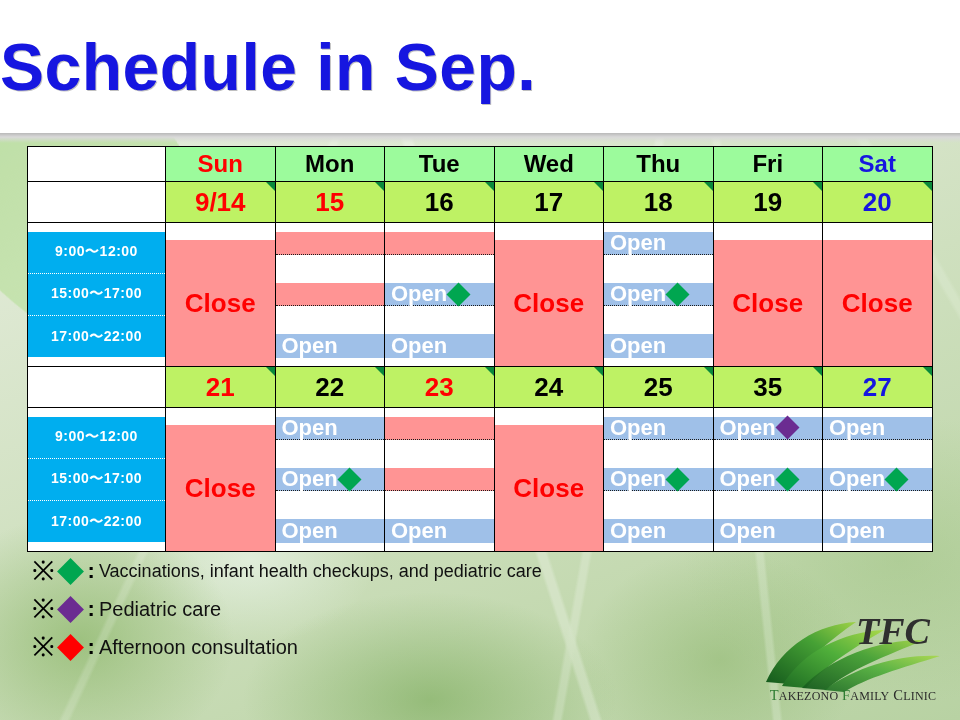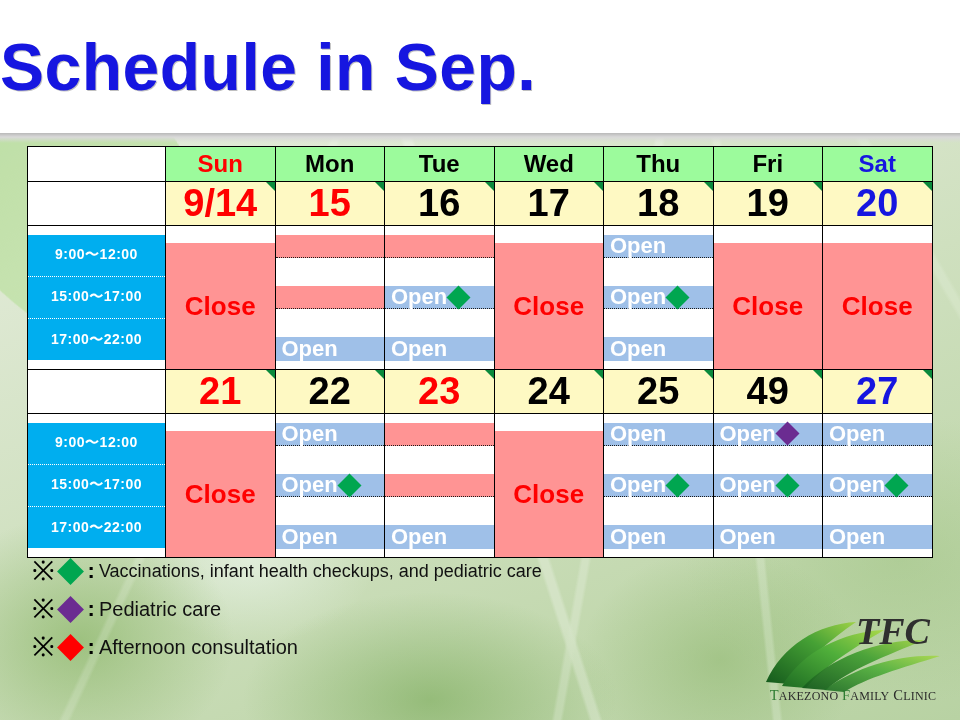--- a/index.html
+++ b/index.html
@@ -101,24 +101,24 @@
     font-weight: bold;
     color: #000;
   }
   .dow.sun { color: #FF0000; }
   .dow.sat { color: #1616E0; }
   .corner-blank { background: #ffffff; }
 
   
   .date {
     height: 40px;
-    font-size: 38px;
+    font-size: 26px;
     font-weight: bold;
     color: #000;
-    background: #fef9c3;
+    background: #bef264;
     margin-top: 12px;
   }
   .date.red  { color: #FF0000; }
   .date.blue { color: #1616E0; }
   .date .tri {
     position: absolute;
     top: 0; right: 0;
     width: 0; height: 0;
     border-top: 9px solid #0A8A3C;
     border-left: 9px solid transparent;
@@ -330,21 +330,21 @@
               <div class="closed-all">Close</div>
             </td>
           </tr>
           <tr>
             <td class="corner-blank"></td>
             <td class="date red"><span class="tri"></span><span>21</span></td>
             <td class="date "><span class="tri"></span><span>22</span></td>
             <td class="date red"><span class="tri"></span><span>23</span></td>
             <td class="date "><span class="tri"></span><span>24</span></td>
             <td class="date "><span class="tri"></span><span>25</span></td>
-            <td class="date "><span class="tri"></span><span>49</span></td>
+            <td class="date "><span class="tri"></span><span>35</span></td>
             <td class="date blue"><span class="tri"></span><span>27</span></td>
           </tr>
           <tr>
             <td style="padding: 0px;">
               <div style="display: flex; flex-direction: column; height: 126px;">
                 <div class="timecell" style="flex: 1 1 42px; display: flex; align-items: center; justify-content: center; border-bottom: 1.5px dotted rgb(255, 255, 255);">9:00〜12:00</div>
                 <div class="timecell" style="flex: 1 1 42px; display: flex; align-items: center; justify-content: center; border-bottom: 1.5px dotted rgb(255, 255, 255);">15:00〜17:00</div>
                 <div class="timecell last" style="flex: 1 1 42px; display: flex; align-items: center; justify-content: center; border-bottom: none;">17:00〜22:00</div>
               </div>
             </td>

